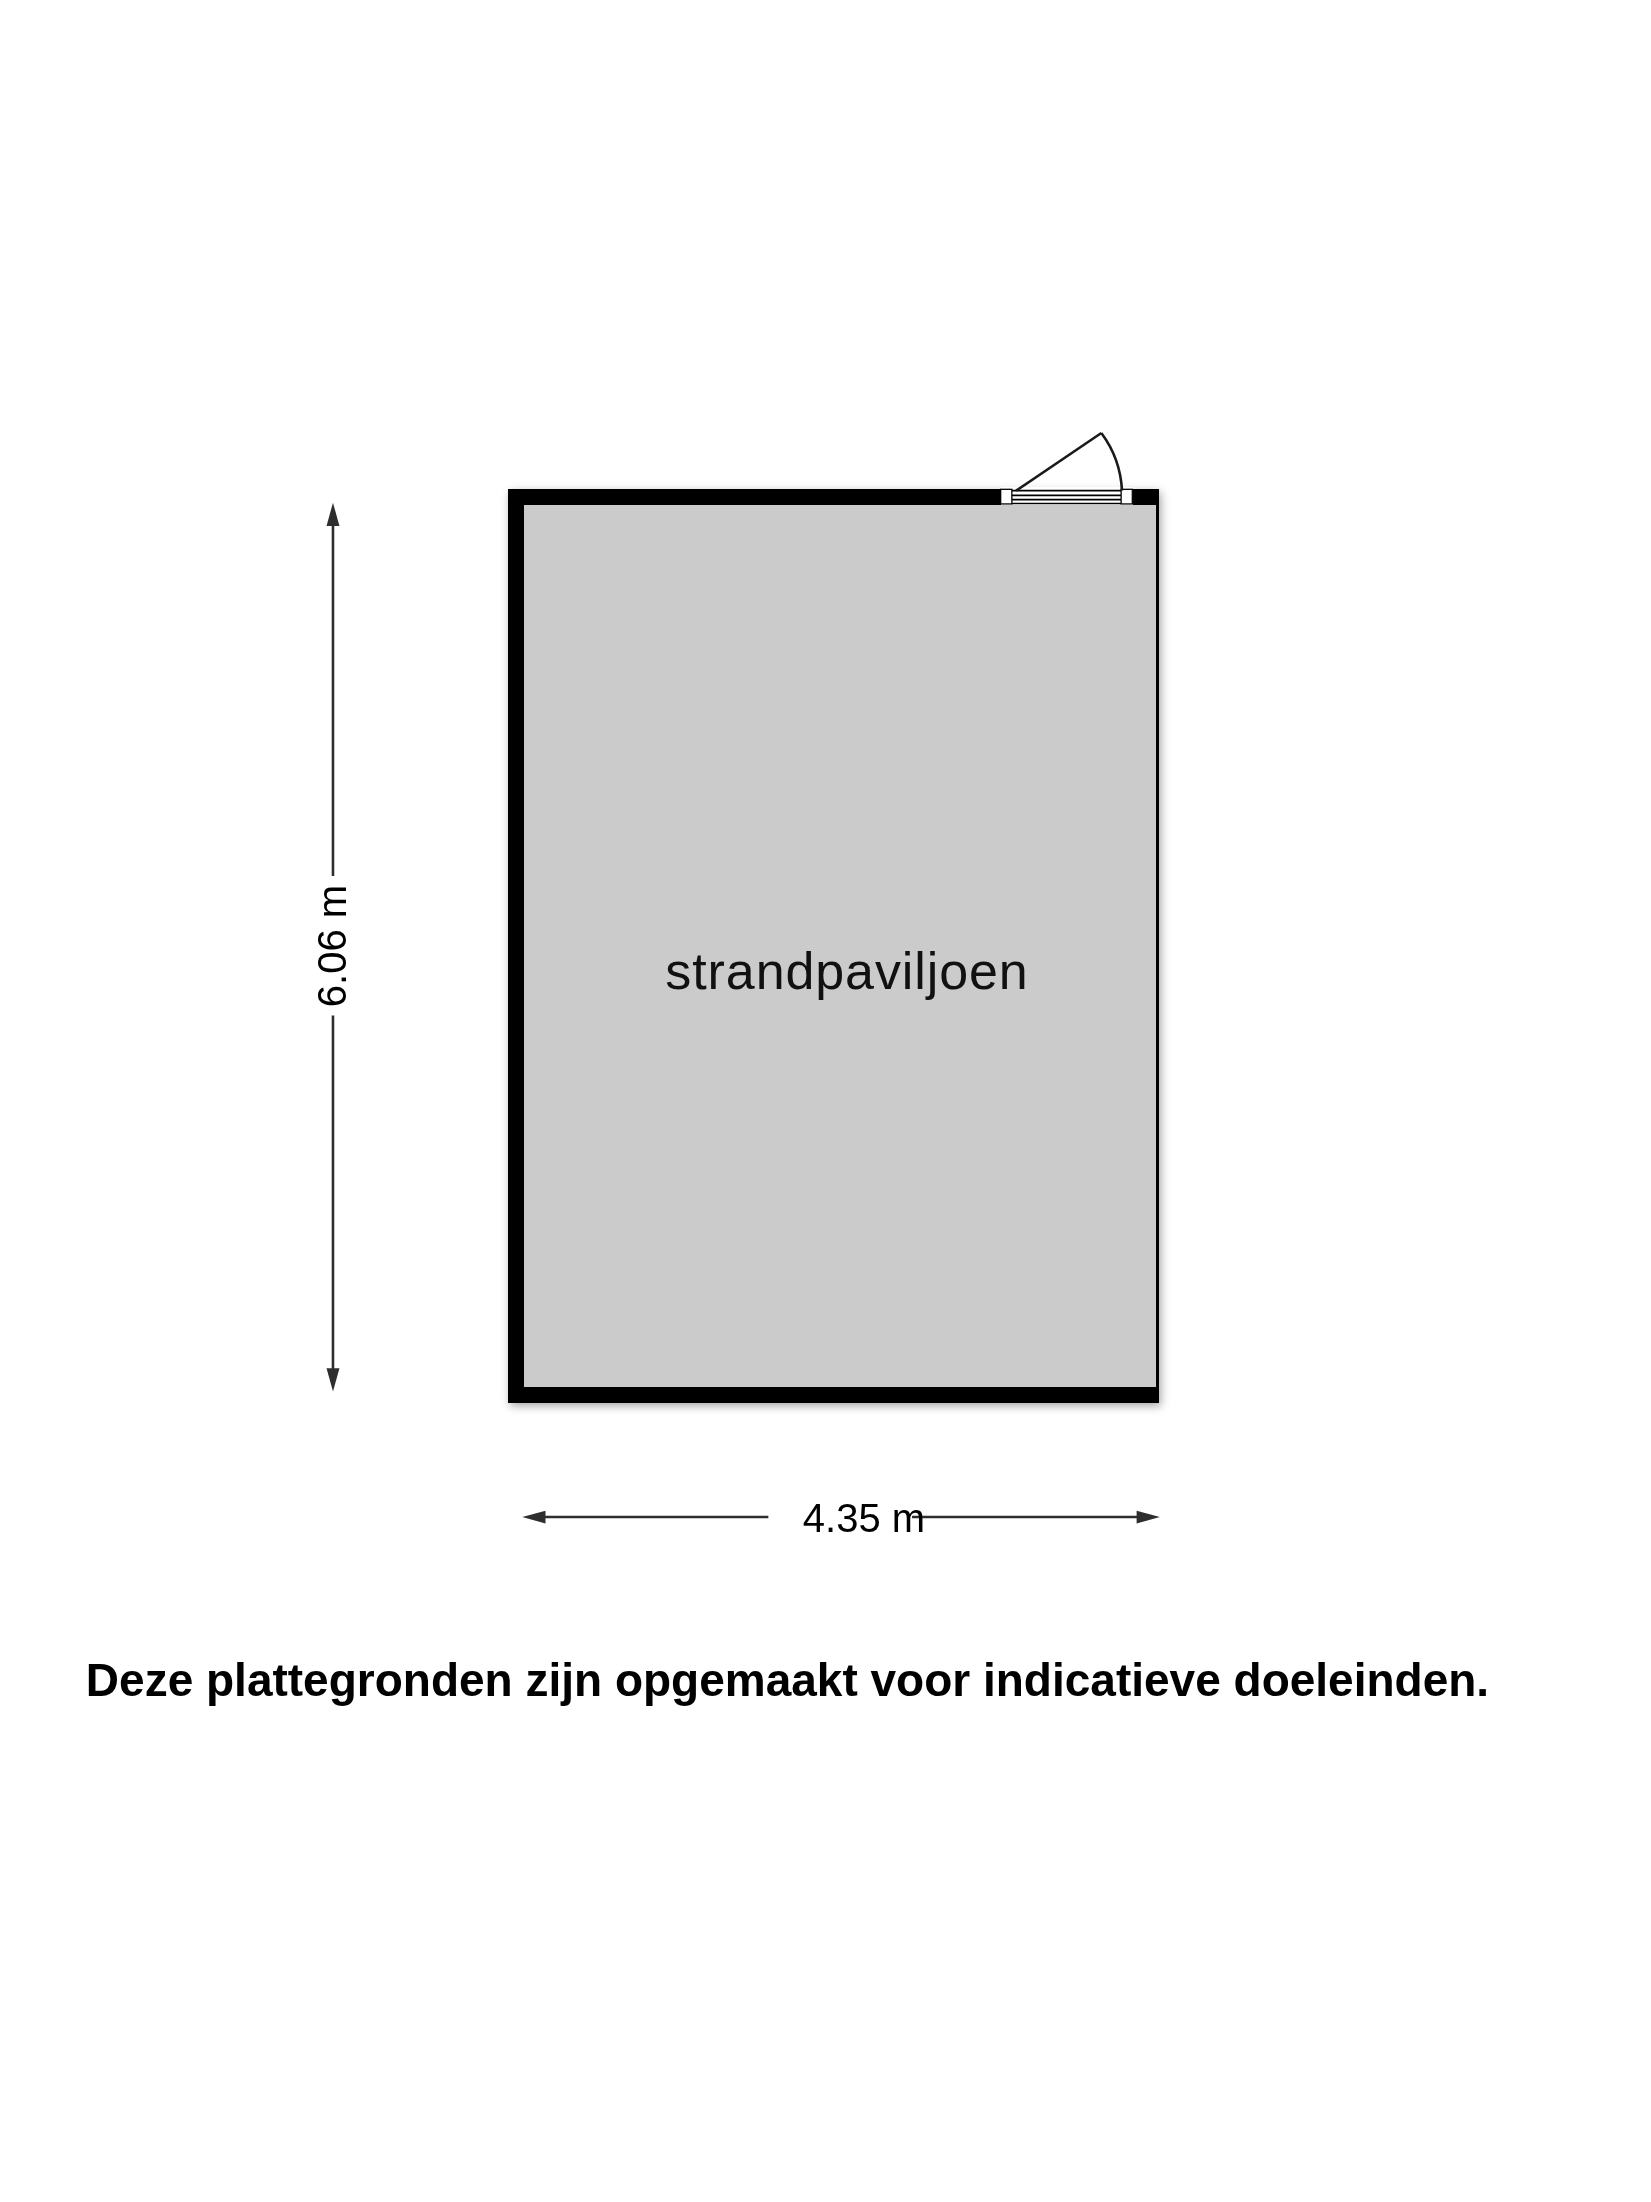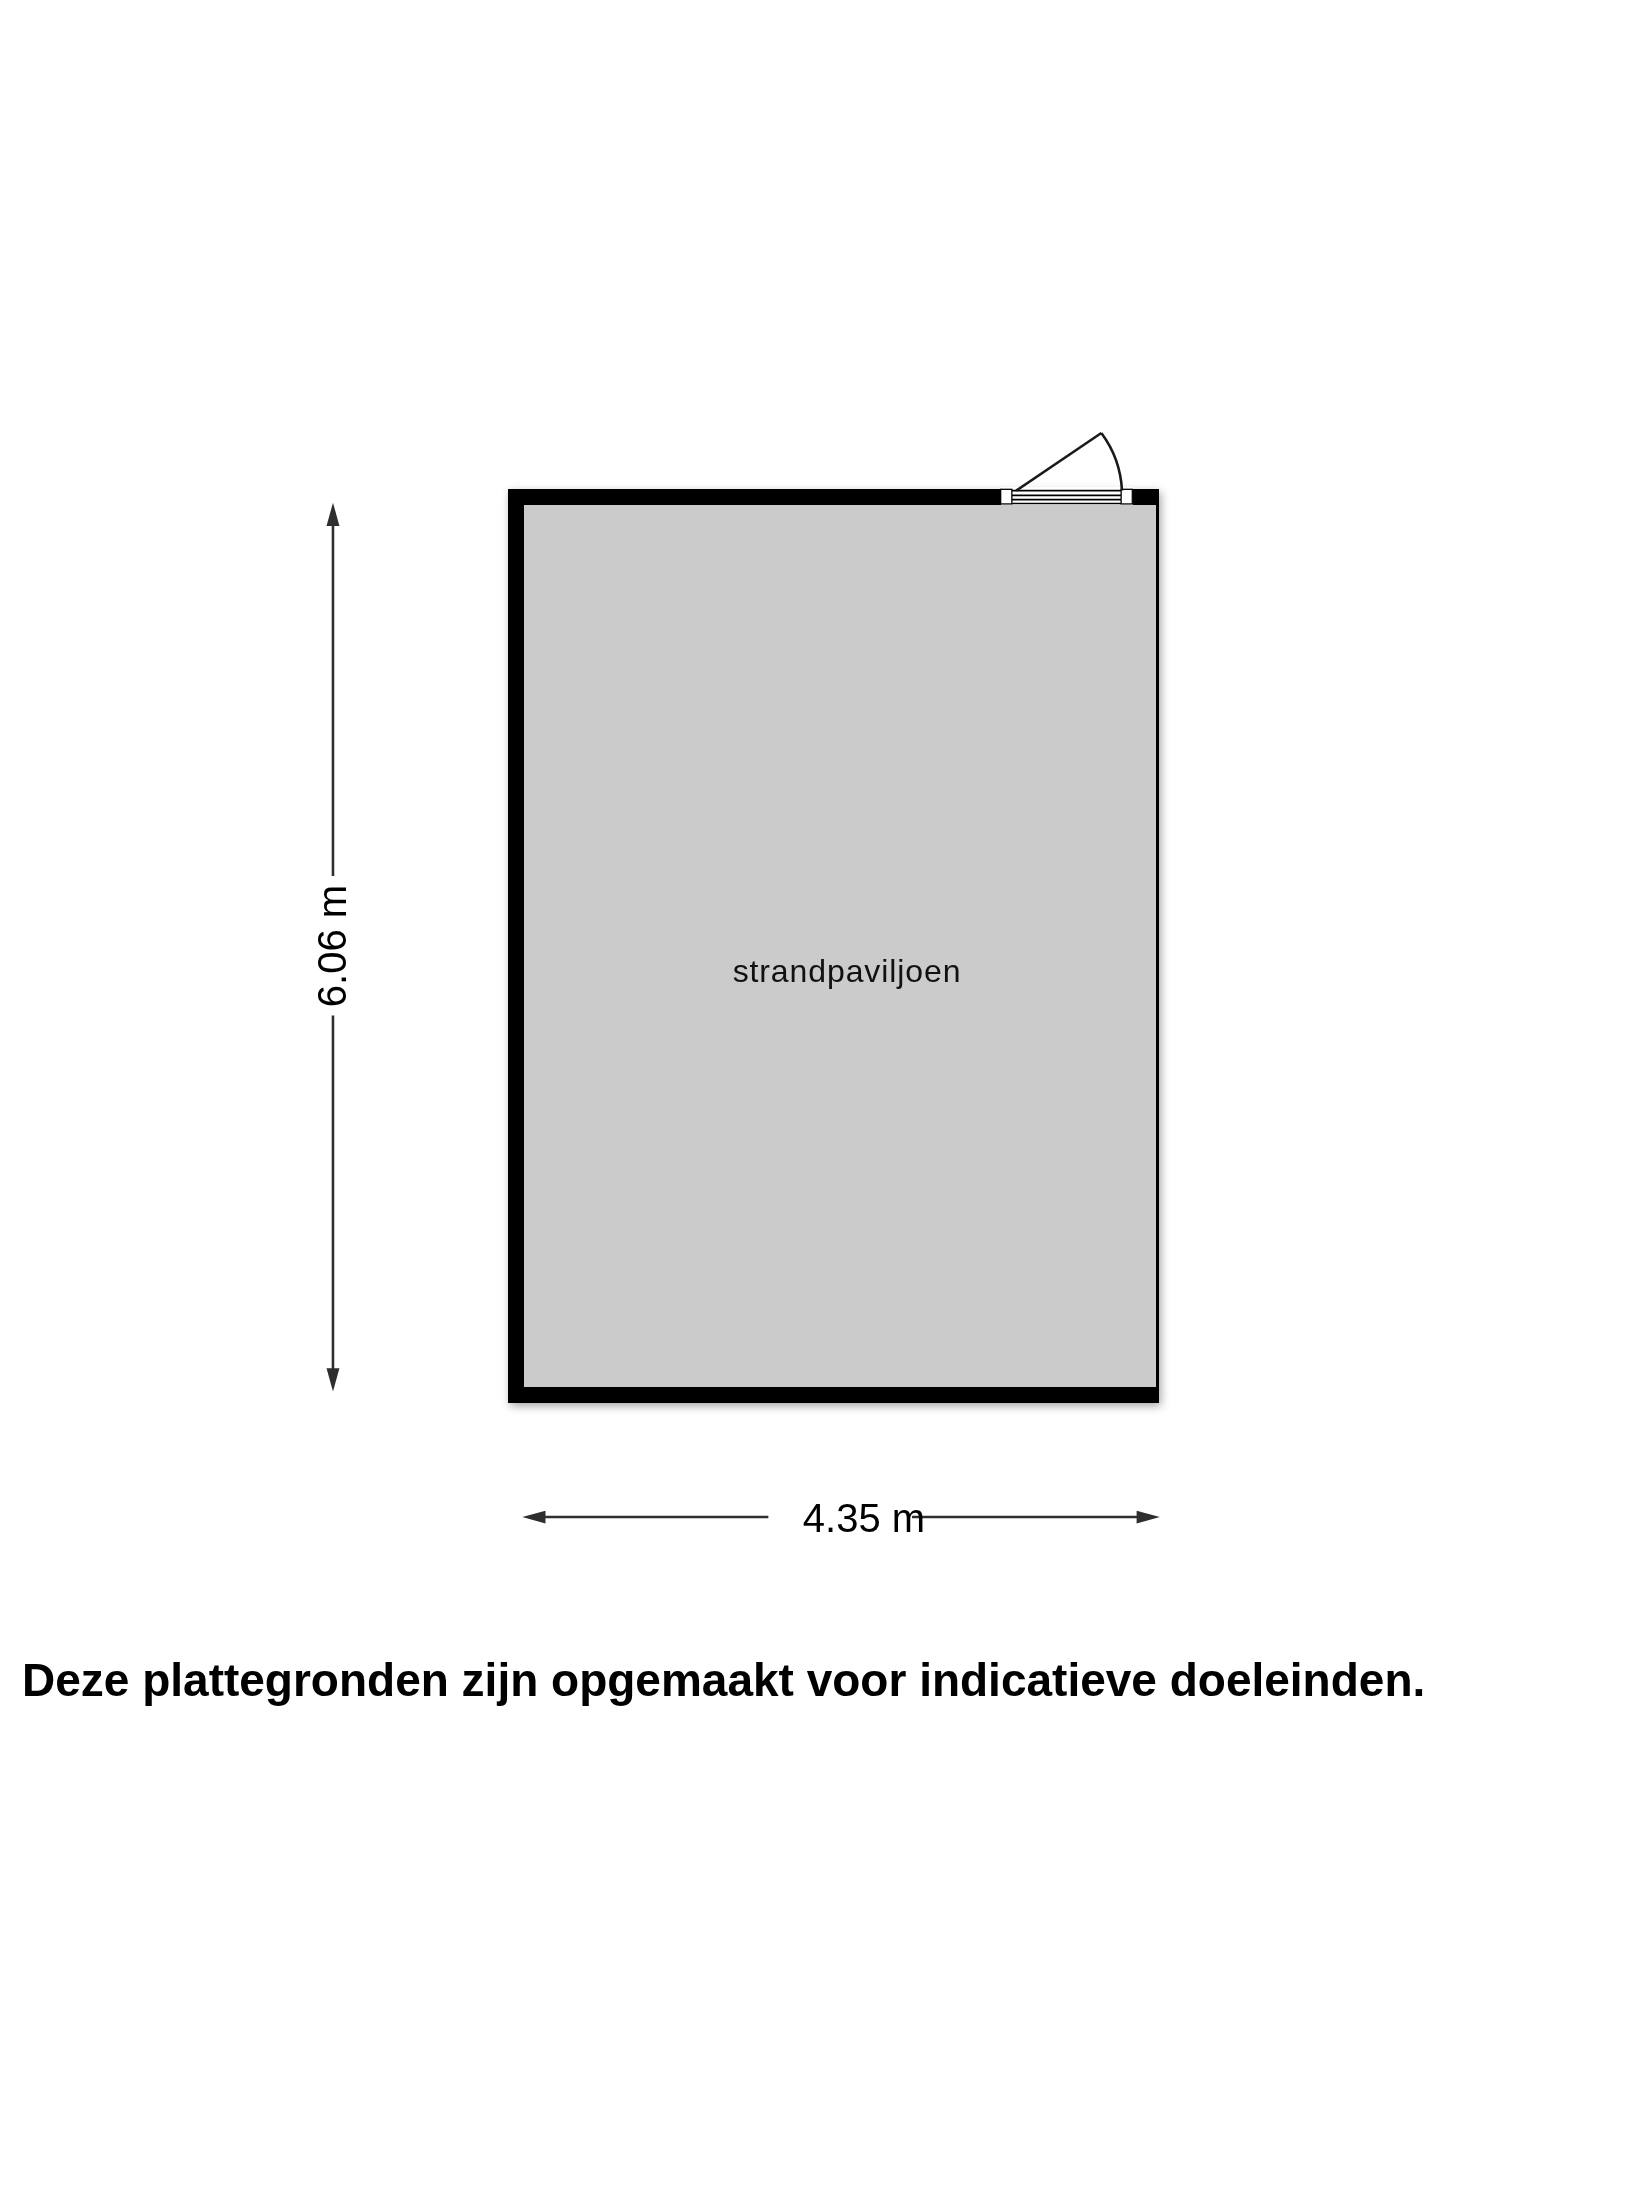--- a/index.html
+++ b/index.html
@@ -79,47 +79,46 @@
   .label {
     position: absolute;
     color: var(--text, #000000);
     white-space: nowrap;
     z-index: 4;
     transform: translate(-50%, -50%);
   }
   .room-label {
     left: 847px;
     top: 971px;
-    font-size: 32px;
+    font-size: 52px;
     letter-spacing: 0.9px;
     color: #111111;
   }
   .vdim-label {
     left: 332px;
     top: 946px;
     font-size: 40px;
     transform: translate(-50%, -50%) rotate(-90deg);
   }
   .hdim-label {
     left: 864px;
     top: 1518px;
     font-size: 40px;
   }
   .disclaimer {
     position: absolute;
     left: 0;
     top: 1649px;
     width: 1575px;
-    text-align: left;
+    text-align: center;
     font-size: 46px;
     font-weight: bold;
     line-height: 63px;
     color: var(--text, #000000);
     z-index: 4;
-    padding-left: 22px;
   }
 </style>
 </head>
 <body>
 
 <div class="canvas">
 
   <div class="room"></div>
 
   <div class="door-opening"></div>

